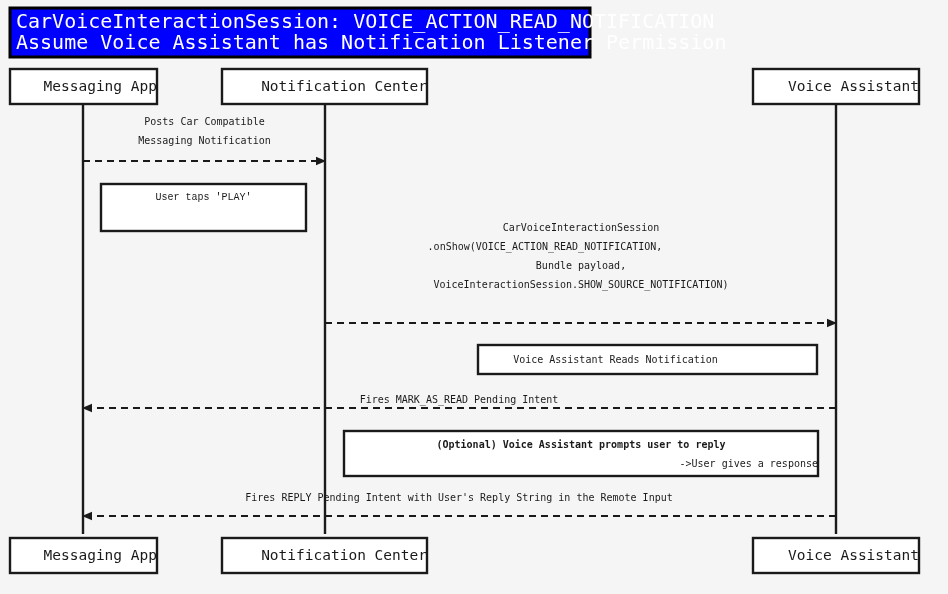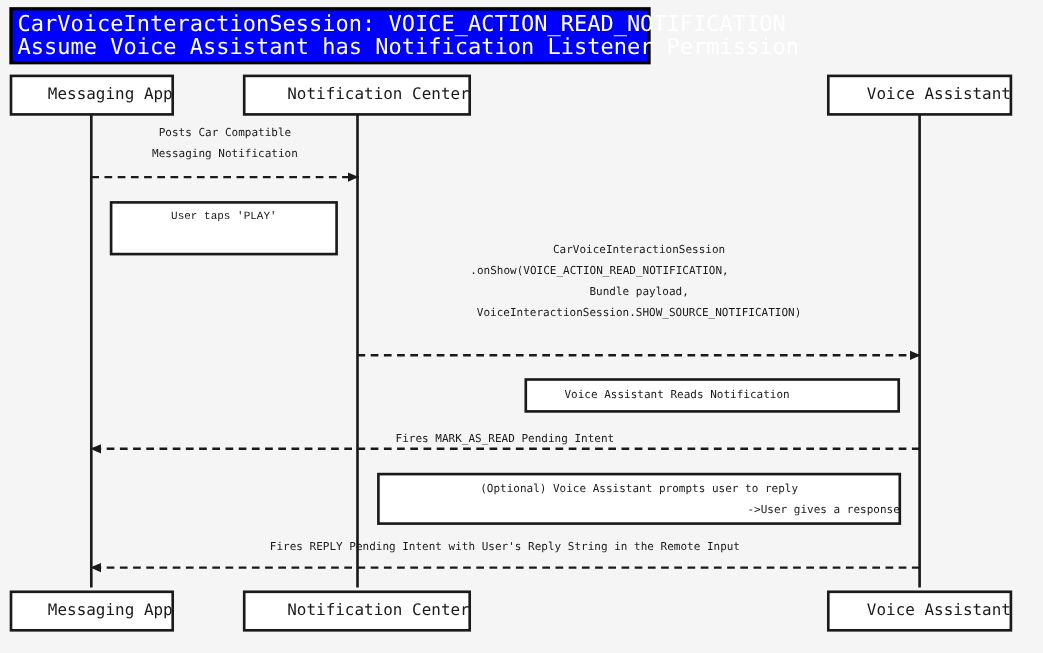--- a/index.html
+++ b/index.html
@@ -108,18 +108,18 @@
 
   <div class="txt center" style="left:325px; top:218px; width:512px;">CarVoiceInteractionSession</div>
   <div class="txt center" style="left:337px; top:237px; width:416px;">.onShow(VOICE_ACTION_READ_NOTIFICATION,</div>
   <div class="txt center" style="left:325px; top:256px; width:512px;">Bundle payload,</div>
   <div class="txt center" style="left:325px; top:275px; width:512px;">VoiceInteractionSession.SHOW_SOURCE_NOTIFICATION)</div>
 
   <div class="txt center" style="left:478px; top:350px; width:275px;">Voice Assistant Reads Notification</div>
 
   <div class="txt center" style="left:82px; top:390px; width:754px;">Fires MARK_AS_READ Pending Intent</div>
 
-  <div class="txt center" style="left:344px; top:435px; width:474px;">(Optional) Voice Assistant prompts user to reply</div>
+  <div class="txt center" style="left:344px; top:435px; width:474px;font-weight:bold;">(Optional) Voice Assistant prompts user to reply</div>
   <div class="txt center" style="left:344px; top:454px; width:474px;text-align:right;">-&gt;User gives a response</div>
 
   <div class="txt center" style="left:82px; top:488px; width:754px;">Fires REPLY Pending Intent with User's Reply String in the Remote Input</div>
 
 </div>
 
 </body></html>

